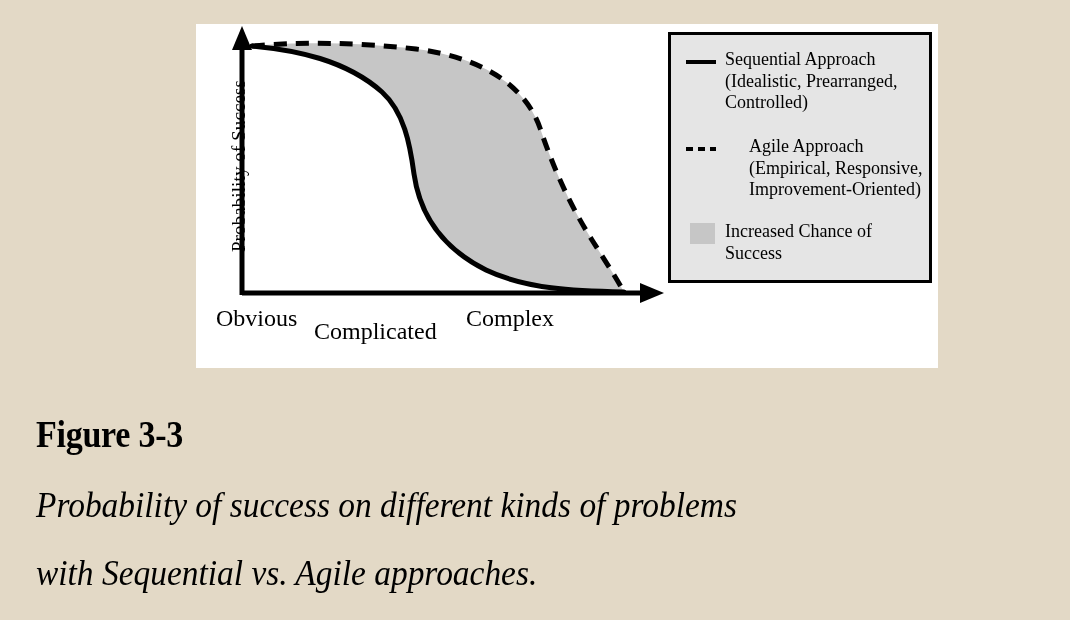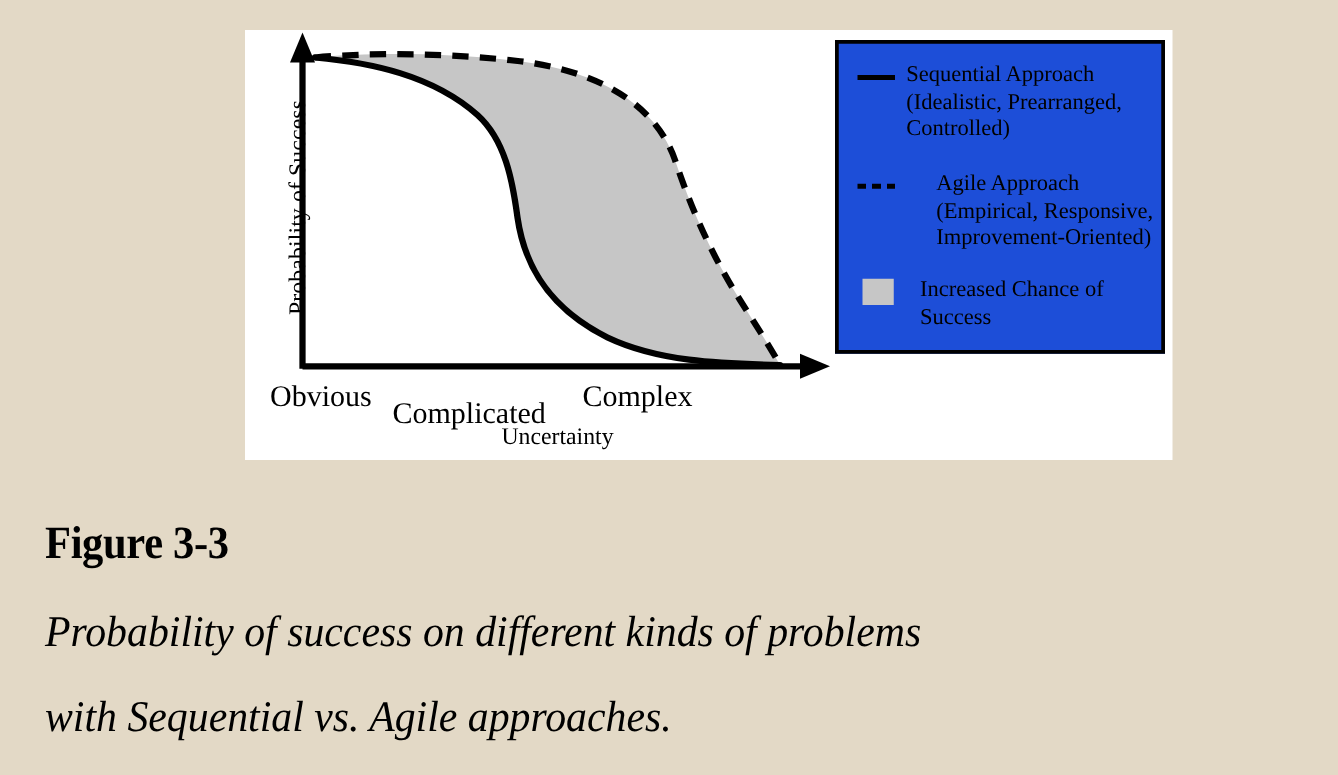--- a/index.html
+++ b/index.html
@@ -74,34 +74,34 @@
     white-space: nowrap;
   }
 
   
   #legend-box {
     position: absolute;
     left: 472px;
     top: 8px;
     width: 264px;
     height: 251px;
-    background: #1d4ed8;
+    background: #e5e5e5;
     border: 3px solid #000000;
     box-sizing: border-box;
   }
   .legend-row {
     position: absolute;
     left: 12px;
     width: 240px;
     display: flex;
     align-items: flex-start;
   }
   #legend-row-0 { top: 14px; }
   #legend-row-1 { top: 101px; gap: 24px; }
-  #legend-row-2 { top: 186px; gap: 11px; }
+  #legend-row-2 { top: 186px; }
 
   .legend-marker {
     width: 38px;
     flex: 0 0 38px;
     height: 24px;
     position: relative;
     margin-right: 4px;
   }
   .marker-solid::before {
     content: "";
@@ -202,21 +202,20 @@
     <line x1="46" y1="269" x2="452" y2="269" stroke="#000000" stroke-width="5"></line>
     <polygon points="468,269 444,259 444,279" fill="#000000"></polygon>
   </svg>
 
   <div id="y-axis-title">Probability of Success</div>
 
   <div class="x-tick" id="x-tick-0">Obvious</div>
   <div class="x-tick" id="x-tick-1">Complicated</div>
   <div class="x-tick" id="x-tick-2">Complex</div>
 
-  <div id="x-axis-title">Uncertainty</div>
 
   <div id="legend-box">
 
     <div class="legend-row" id="legend-row-0">
       <span class="legend-marker marker-solid"></span>
       <span class="legend-label">Sequential Approach (Idealistic, Prearranged, Controlled)</span>
     </div>
 
     <div class="legend-row" id="legend-row-1">
       <span class="legend-marker marker-dashed"></span>

